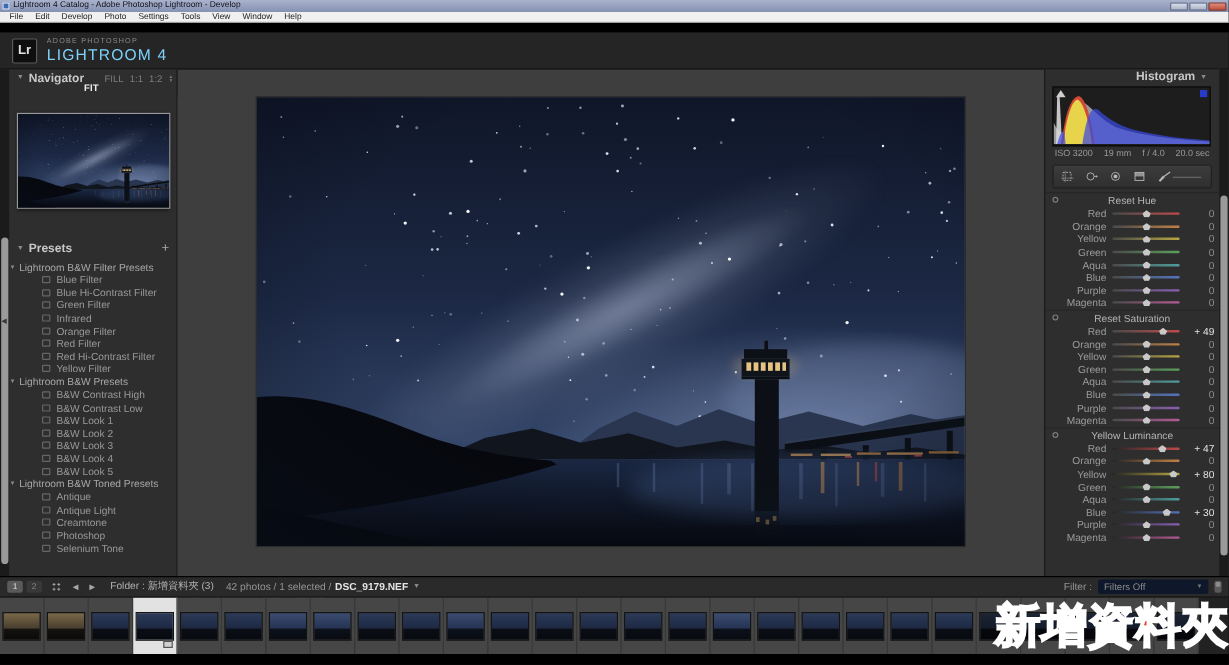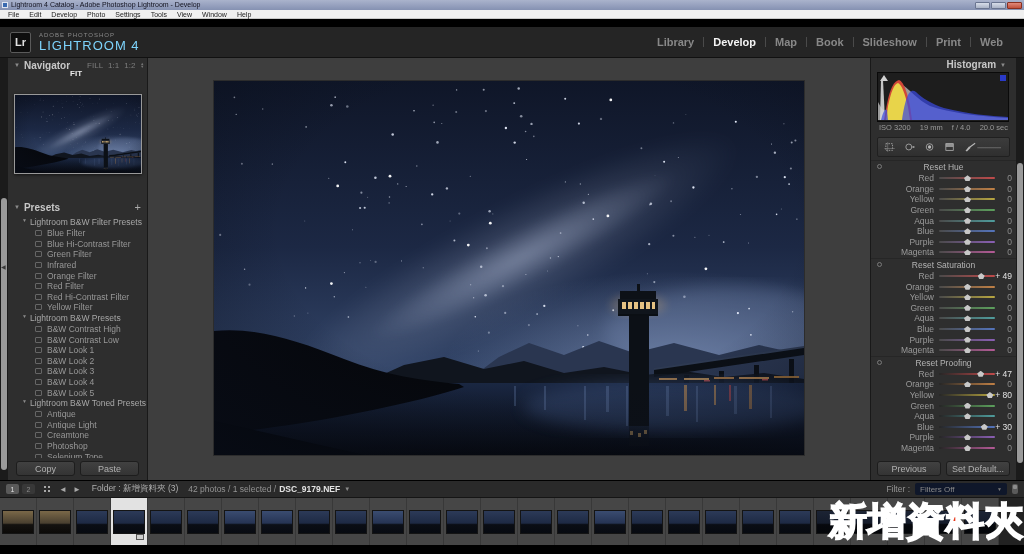--- a/index.html
+++ b/index.html
@@ -46,21 +46,21 @@
   .panel-title { font-size:10px; font-weight:bold; color:#c8c8c8; }
   #nav-zoom { margin-left:auto; display:flex; align-items:center; gap:5px; }
   .zoom-mode { font-size:8px; color:#7d7d7d; }
   .zoom-mode.active { color:#ececec; font-weight:bold;margin-top:16px; }
   #nav-updown { display:flex; flex-direction:column; line-height:3px; }
   #nav-updown span { font-size:4px; color:#777; }
   #nav-thumb-wrap { margin:22px auto 0 auto; width:128px; height:80px; border:1px solid #999; background:#0c1220; box-shadow:0 1px 3px rgba(0,0,0,.6); }
   #presets-header { margin-top:26px; }
   #preset-add { margin-left:auto; font-size:11px; color:#aaa; line-height:10px; }
   #preset-tree { margin-top:3px; }
-  .preset-group { display:flex; height:11px; padding-left:14px; }
+  .preset-group { display:flex; align-items:center; height:11px; }
   .preset-group .tri { font-size:5px; margin-right:3px; }
   .preset-group-name { font-size:8.5px; color:#a8a8a8; white-space:nowrap; }
   .preset-item { display:flex; align-items:center; height:10.6px; padding-left:27px; }
   .preset-icon { width:7px; height:6px; border:1px solid #666; border-radius:1px; margin-right:5px; flex:none; }
   .preset-name { font-size:8.5px; color:#989898; white-space:nowrap; }
   #lp-buttons { position:absolute; left:0; bottom:0; width:100%; background:#2e2e2e; padding:3px 8px 4px 8px; display:flex; gap:5px; }
   .lr-btn { flex:1; height:15px; background:linear-gradient(180deg,#414141,#343434); border:1px solid #1d1d1d; border-radius:3px; font-size:9px; color:#b0b0b0; display:flex; align-items:center; justify-content:center; }
 
   
   #center { left:148px; top:58px; width:722px; height:422px; }
@@ -80,21 +80,21 @@
   #hist-header { display:flex; align-items:center; justify-content:flex-end; height:13px; padding:0 6px; gap:4px; }
   #hist-box { margin:1px 6px 0 6px; width:132px; height:50px; background:#1d1d1d; border:1px solid #0a0a0a; position:relative; }
   #clip-shadow { position:absolute; left:2px; top:2px; width:0; height:0; border-left:4px solid transparent; border-right:4px solid transparent; border-bottom:6px solid #cfcfcf; }
   #clip-high { position:absolute; right:2px; top:2px; width:6px; height:6px; background:#2a3ac8; }
   #exif-row { display:flex; justify-content:space-between; padding:1px 8px 0 8px; font-size:7.5px; color:#9a9a9a; height:11px; }
   #tools-strip { margin:4px 6px 3px 6px; height:20px; background:linear-gradient(180deg,#3c3c3c,#2f2f2f); border:1px solid #202020; border-radius:2px; display:flex; align-items:center; padding:0 6px; gap:9px; }
   .hsl-section { border-top:1px solid #262626; }
   .hsl-header { position:relative; height:12px; display:flex; align-items:center; justify-content:center; }
   .hsl-toggle { position:absolute; left:6px; top:3px; width:5px; height:5px; border:1px solid #7a7a7a; border-radius:50%; }
   .hsl-title { font-size:8.5px; color:#b4b4b4; }
-  .hsl-row { display:flex; align-items:center; height:10.6px; padding:0 4px 0 18px; }
+  .hsl-row { display:flex; align-items:center; height:10.6px; padding:0 4px 0 6px; }
   .hsl-label { width:50px; text-align:right; font-size:8.5px; color:#9a9a9a; padding-right:5px; flex:none; }
   .hsl-track { position:relative; width:56px; height:2px; border-radius:1px; flex:none; }
   .hsl-thumb { position:absolute; top:-2px; width:7px; height:6px; background:#c8c8c8; clip-path:polygon(50% 0,100% 45%,78% 100%,22% 100%,0 45%); }
   .hsl-value { width:26px; text-align:right; font-size:8.5px; color:#8f8f8f; margin-left:auto; }
   .hsl-value.hot { color:#e2e2e2; }
   #rp-buttons { position:absolute; left:0; bottom:0; width:100%; background:#2e2e2e; padding:3px 6px 4px 6px; display:flex; gap:5px; }
 
   
   #right-scroll { left:1016px; top:58px; width:8px; height:422px; background:#1b1b1b; }
   #right-thumbbar { position:absolute; left:1px; top:105px; width:6px; height:300px; background:#9a9a9a; border-radius:3px; }
@@ -156,35 +156,20 @@
     <span class="menu-item">Help</span>
   </div>
 <div id="blackgap" class="abs"></div>
 
 <div id="appbar" class="abs">
   <div id="lr-logo">Lr</div>
   <div id="brand">
     <span id="brand-top">ADOBE PHOTOSHOP</span>
     <span id="brand-bottom">LIGHTROOM 4</span>
   </div>
-  <div id="modules">
-      <span class="module">Library</span>
-      <span class="mod-sep"></span>
-      <span class="module active">Develop</span>
-      <span class="mod-sep"></span>
-      <span class="module">Map</span>
-      <span class="mod-sep"></span>
-      <span class="module">Book</span>
-      <span class="mod-sep"></span>
-      <span class="module">Slideshow</span>
-      <span class="mod-sep"></span>
-      <span class="module">Print</span>
-      <span class="mod-sep"></span>
-      <span class="module">Web</span>
-    </div>
 </div>
 
 <div id="main-bg" class="abs"></div>
 
 <div id="left-scroll" class="abs">
   <div id="left-thumbbar"></div>
   <span class="edge-arrow">◀</span>
 </div>
 
 <div id="left-panel" class="abs">
@@ -299,24 +284,20 @@
       </div>
       <div class="preset-item">
         <span class="preset-icon"></span>
         <span class="preset-name">Photoshop</span>
       </div>
       <div class="preset-item">
         <span class="preset-icon"></span>
         <span class="preset-name">Selenium Tone</span>
       </div>
     </div>
-  <div id="lp-buttons">
-    <span class="lr-btn">Copy</span>
-    <span class="lr-btn">Paste</span>
-  </div>
 </div>
 
 <div id="center" class="abs">
   <div id="canvas">
     <svg id="photo" width="590" height="374" viewBox="0 0 590 374">
       <defs>
         <linearGradient id="skyGrad" x1="0" y1="0" x2="0" y2="1">
           <stop offset="0" stop-color="#0f1628"></stop>
             <stop offset="0.55" stop-color="#1c2844"></stop>
             <stop offset="1" stop-color="#35486c"></stop>
@@ -745,21 +726,21 @@
           <span class="hsl-label">Magenta</span>
           <span class="hsl-track" style="background: linear-gradient(90deg, rgb(74, 74, 74), rgb(180, 90, 150));">
             <span class="hsl-thumb" style="left: calc(50% - 3px);"></span>
           </span>
           <span class="hsl-value">0</span>
         </div>
       </div>
       <div class="hsl-section">
         <div class="hsl-header">
           <span class="hsl-toggle"></span>
-          <span class="hsl-title">Reset Proofing</span>
+          <span class="hsl-title">Yellow Luminance</span>
         </div>
         <div class="hsl-row">
           <span class="hsl-label">Red</span>
           <span class="hsl-track" style="background: linear-gradient(90deg, rgb(38, 38, 38), rgb(192, 74, 74));">
             <span class="hsl-thumb" style="left: calc(73.5% - 3px);"></span>
           </span>
           <span class="hsl-value hot">+ 47</span>
         </div>
         <div class="hsl-row">
           <span class="hsl-label">Orange</span>
@@ -805,24 +786,20 @@
         </div>
         <div class="hsl-row">
           <span class="hsl-label">Magenta</span>
           <span class="hsl-track" style="background: linear-gradient(90deg, rgb(38, 38, 38), rgb(180, 90, 150));">
             <span class="hsl-thumb" style="left: calc(50% - 3px);"></span>
           </span>
           <span class="hsl-value">0</span>
         </div>
       </div>
     </div>
-  <div id="rp-buttons">
-    <span class="lr-btn">Previous</span>
-    <span class="lr-btn">Set Default...</span>
-  </div>
 </div>
 
 <div id="right-scroll" class="abs">
   <div id="right-thumbbar"></div>
 </div>
 
 <div id="filmstrip-bar" class="abs">
   <span class="mon-btn" id="mon-1">1</span>
   <span class="mon-btn" id="mon-2">2</span>
   <span id="grid-icon"></span>

